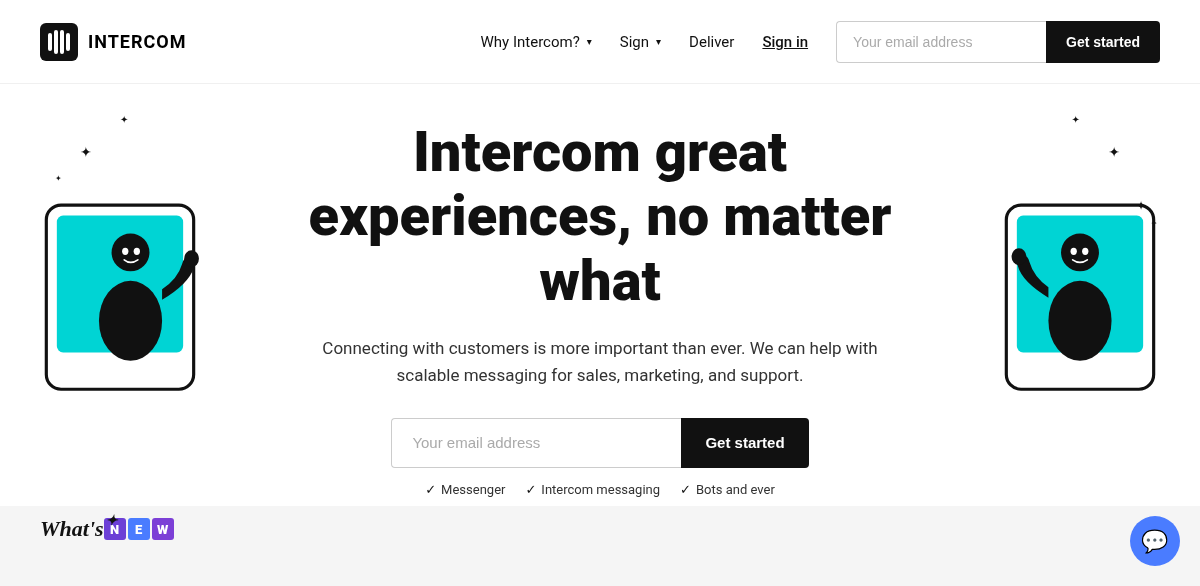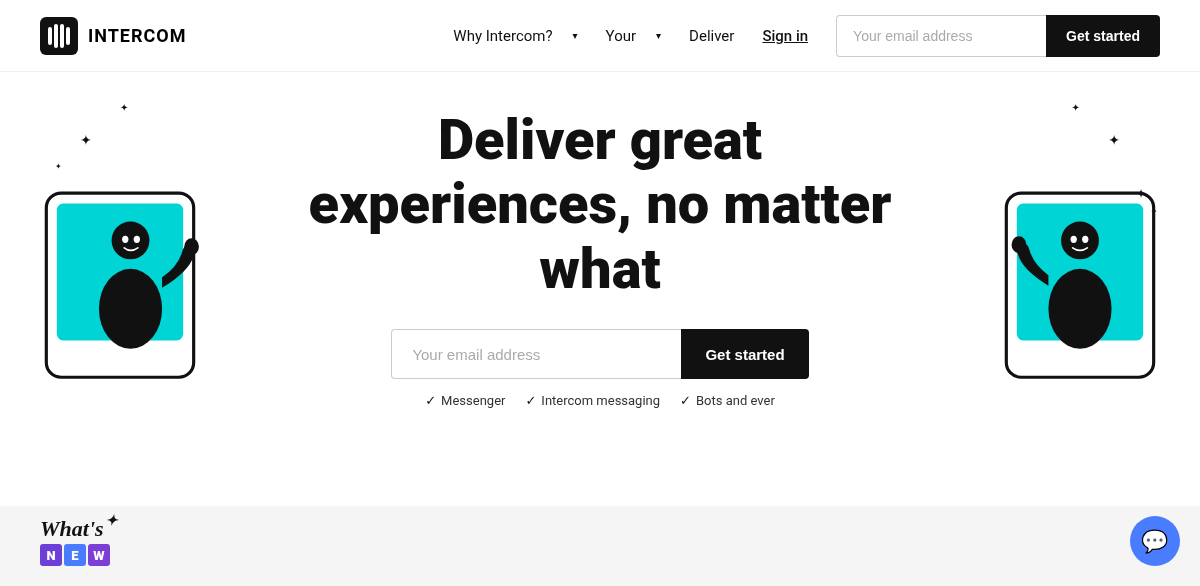--- a/index.html
+++ b/index.html
@@ -10,21 +10,21 @@
       height: 586px;
       overflow: hidden;
       position: relative;
     }
 
     
     .navbar {
       display: flex;
       align-items: center;
       padding: 0 40px;
-      height: 72px;
+      height: 84px;
       border-bottom: 1px solid #f0f0f0;
       position: relative;
       z-index: 10;
       background: #fff;
     }
     .logo {
       display: flex;
       align-items: center;
       gap: 10px;
       margin-right: auto;
@@ -46,21 +46,21 @@
       align-items: center;
       gap: 28px;
       margin-right: 28px;
     }
     .nav-link {
       font-size: 15px;
       color: #111;
       text-decoration: none;
       display: flex;
       align-items: center;
-      gap: 20px;
+      gap: 7px;
       cursor: pointer;
     }
     .nav-link.underlined {
       text-decoration: underline;
       font-weight: 500;
     }
     .chevron {
       font-size: 10px;
     }
     .nav-email-form {
@@ -200,21 +200,21 @@
       left: 0;
       right: 0;
       height: 80px;
       background: #f5f5f5;
       display: flex;
       align-items: flex-start;
       padding: 10px 40px;
     }
     .whats-new-badge {
       display: flex;
-      flex-direction: column;
+      flex-direction: row;
       align-items: flex-start;
     }
     .whats-new-text {
       font-family: 'Brush Script MT', cursive;
       font-size: 22px;
       font-style: italic;
       font-weight: bold;
       color: #111;
       position: relative;
     }
@@ -271,21 +271,21 @@
       <rect x="26" y="10" width="4" height="18" rx="2" fill="white"></rect>
     </svg>
     <span class="logo-text">INTERCOM</span>
   </a>
   <div class="nav-links">
     <span class="nav-link">
       <span>Why Intercom?</span>
       <span class="chevron">▾</span>
     </span>
     <span class="nav-link">
-      <span>Your</span>
+      <span>Sign</span>
       <span class="chevron">▾</span>
     </span>
     <span class="nav-link">
       <span>Deliver</span>
     </span>
     <span class="nav-link underlined">
       <span>Sign in</span>
     </span>
   </div>
   <div class="nav-email-form">
@@ -334,21 +334,22 @@
 
       <ellipse cx="89" cy="64" rx="3" ry="3.5" fill="white"></ellipse>
       <ellipse cx="100" cy="64" rx="3" ry="3.5" fill="white"></ellipse>
       <path d="M88 72 Q95 77 102 72" stroke="white" stroke-width="1.5" fill="none" stroke-linecap="round"></path>
 
       <text x="148" y="25" font-size="12" fill="#111">✦</text>
       <text x="162" y="40" font-size="8" fill="#111">✦</text>
     </svg>
   </div>
 
-  <h1 class="hero-title">Deliver great experiences, no matter what</h1>
+  <h1 class="hero-title">Intercom great experiences, no matter what</h1>
+  <p class="hero-subtitle">Connecting with customers is more important than ever. We can help with scalable messaging for sales, marketing, and support.</p>
 
   <form class="hero-form">
     <input class="hero-email-input" type="email" placeholder="Your email address" style="">
     <button class="hero-get-started-btn">Get started</button>
   </form>
 
   <div class="hero-checks">
     <span class="check-item">
       <span class="check-icon">✓</span>
       <span>Messenger</span>

